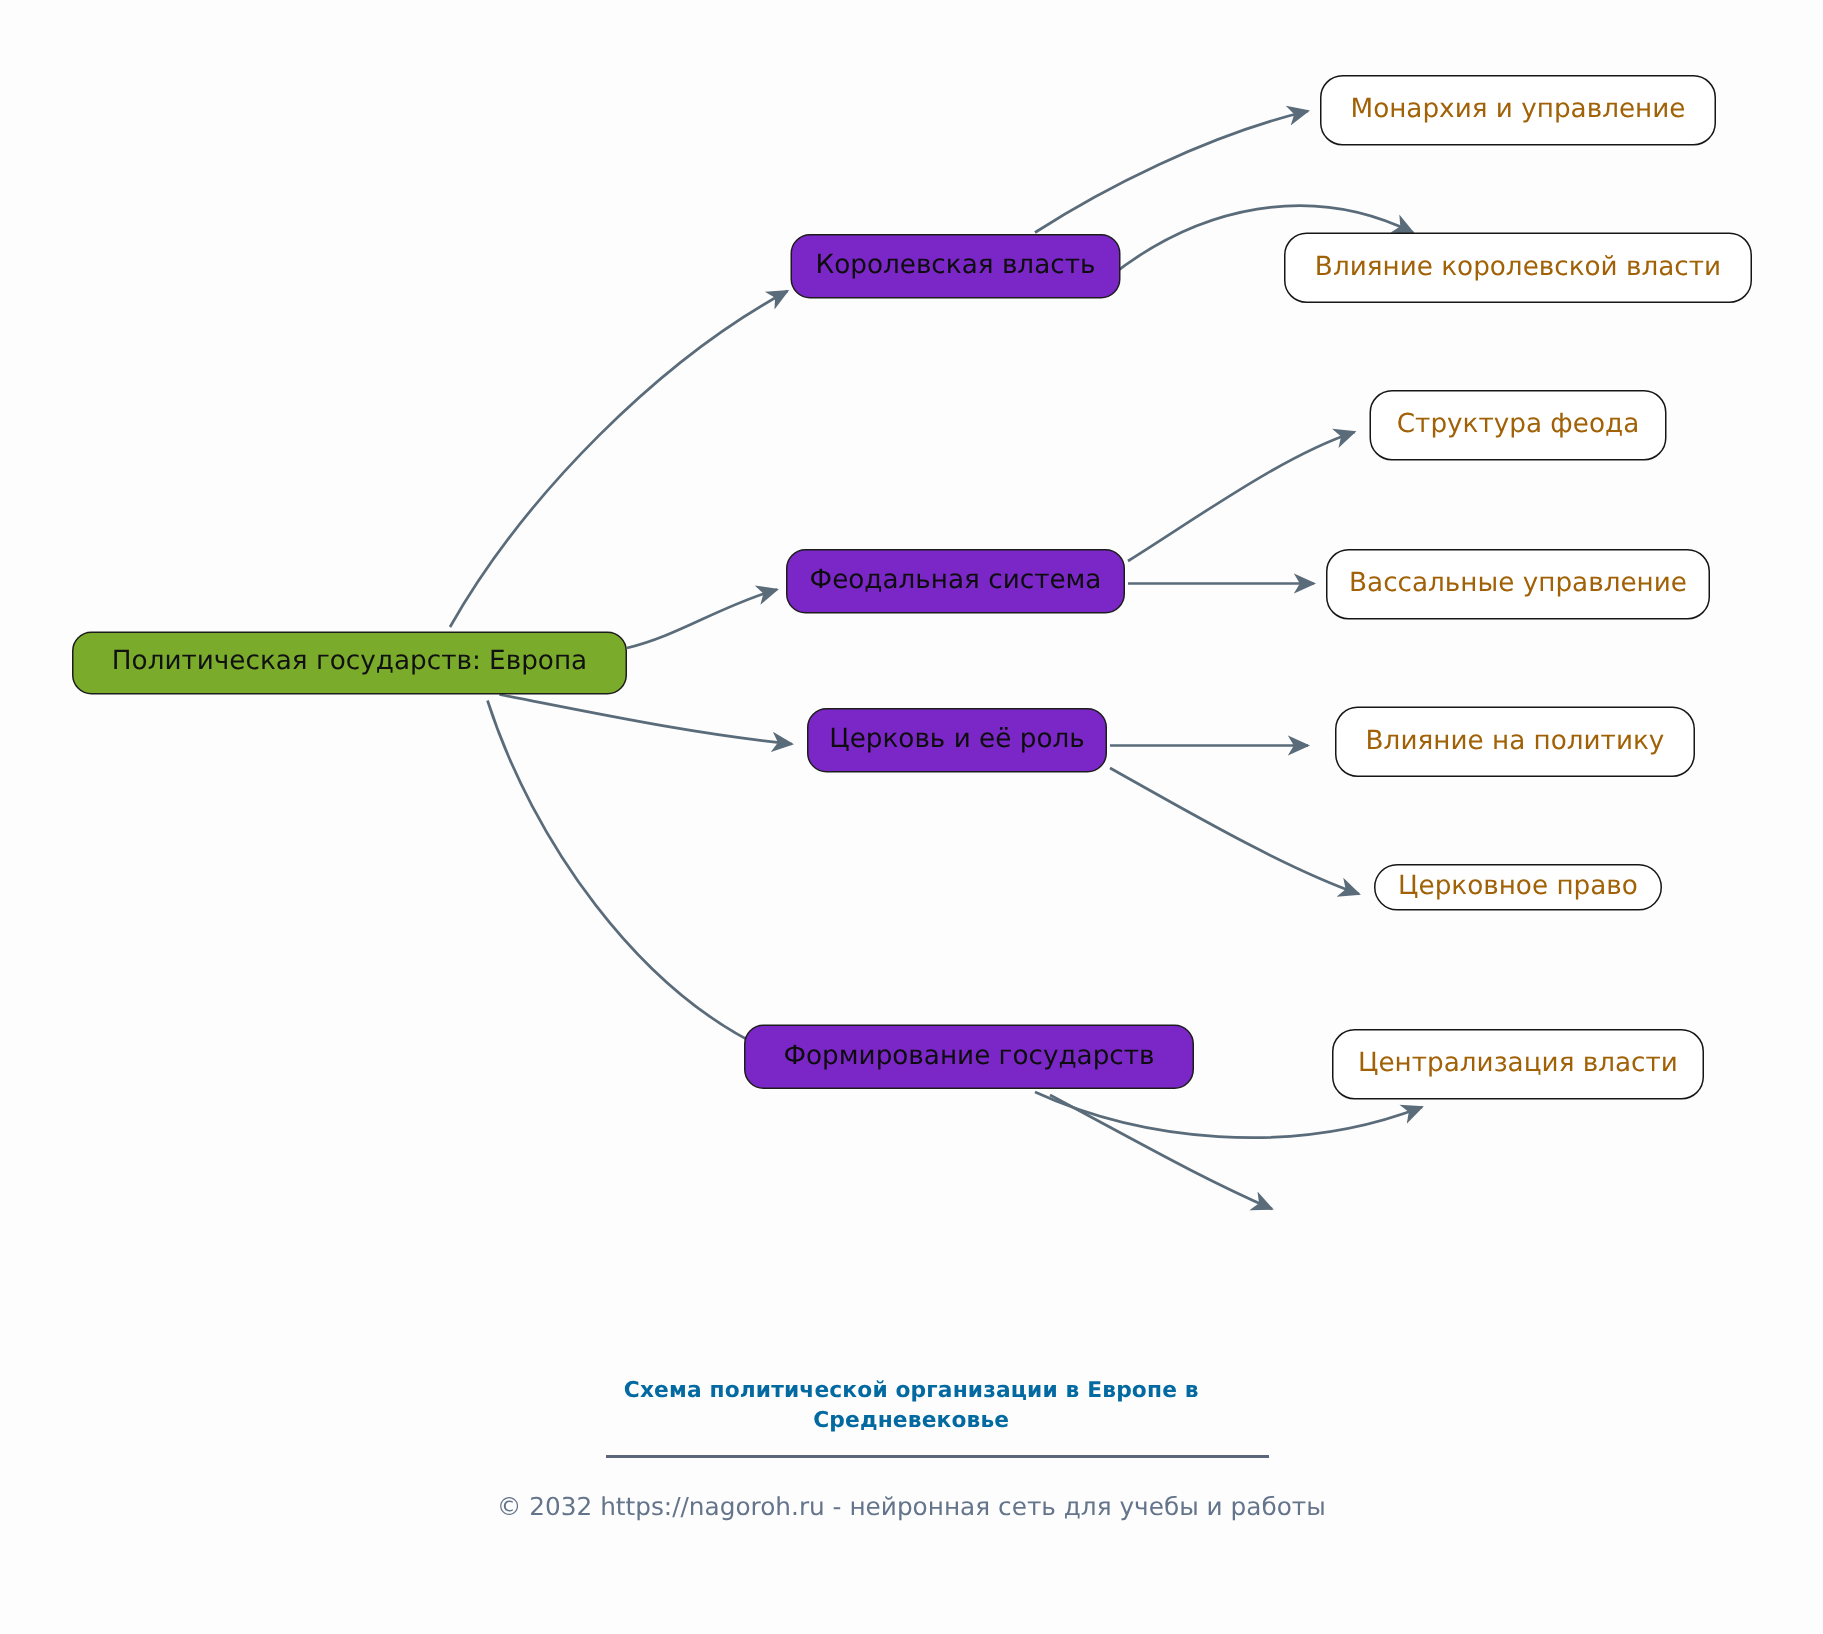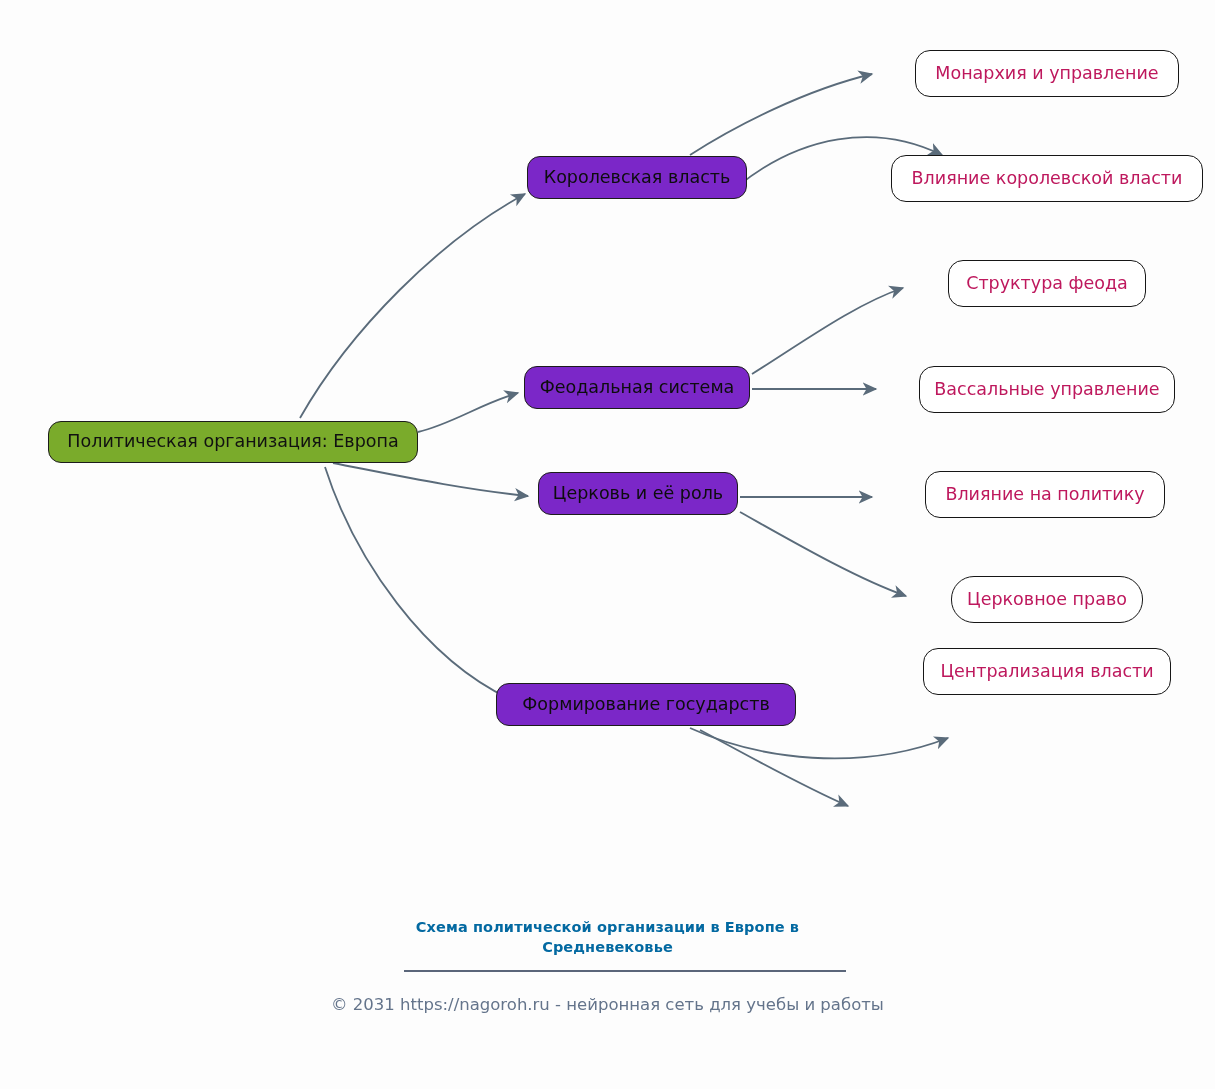--- a/index.html
+++ b/index.html
@@ -45,24 +45,23 @@
     border: 1.6px solid #1c1c1c;
     border-radius: 13px;
     color: #0d0d0d;
     font-size: 17.5px;
     padding: 0 14px;
   }
   .node-leaf {
     background: #ffffff;
     border: 1.7px solid #161616;
     border-radius: 15px;
-    color: #be185d;
+    color: #a16207;
     font-size: 17.5px;
     padding: 4px 14px;
-    margin-left: 35px;
   }
   .footer {
     position: absolute;
     left: 0;
     width: 1215px;
     text-align: center;
   }
   .footer-title {
     top: 918px;
     font-size: 14.5px;
@@ -112,21 +111,21 @@
     <path d="M 752 389 C 800 389 840 389 876 389" fill="none" stroke="#5a6b7a" stroke-width="1.8" marker-end="url(#arrow)"></path>
 
     <path d="M 740 497 C 790 497 835 497 872 497" fill="none" stroke="#5a6b7a" stroke-width="1.8" marker-end="url(#arrow)"></path>
     <path d="M 740 512 C 790 540 855 578 906 596" fill="none" stroke="#5a6b7a" stroke-width="1.8" marker-end="url(#arrow)"></path>
 
     <path d="M 690 728 C 760 760 860 772 948 738" fill="none" stroke="#5a6b7a" stroke-width="1.8" marker-end="url(#arrow)"></path>
     <path d="M 700 730 C 760 762 800 785 848 806" fill="none" stroke="#5a6b7a" stroke-width="1.8" marker-end="url(#arrow)"></path>
   </svg>
 
   <div class="node node-root" style="left:48px; top:421px; width:370px; height:42px;">
-    <span>Политическая организация: Европа</span>
+    <span>Политическая государств: Европа</span>
   </div>
 
   <div class="node node-branch" style="left:527px; top:156px; width:220px; height:43px;text-align:center;">
     <span>Королевская власть</span>
   </div>
 
   <div class="node node-branch" style="left:524px; top:366px; width:226px; height:43px;text-align:right;">
     <span>Феодальная система</span>
   </div>
 
@@ -151,31 +150,31 @@
   </div>
 
   <div class="node node-leaf" style="left:884px; top:366px; width:256px; height:47px;">
     <span>Вассальные управление</span>
   </div>
 
   <div class="node node-leaf" style="left:890px; top:471px; width:240px; height:47px;">
     <span>Влияние на политику</span>
   </div>
 
-  <div class="node node-leaf" style="left:916px; top:576px; width:192px; height:47px;border-radius:23px;">
+  <div class="node node-leaf" style="left:916px; top:576px; width:192px; height:31px;border-radius:23px;">
     <span>Церковное право</span>
   </div>
 
-  <div class="node node-leaf" style="left:888px; top:648px; width:248px; height:47px;">
+  <div class="node node-leaf" style="left:888px; top:686px; width:248px; height:47px;">
     <span>Централизация власти</span>
   </div>
 
 
   <div class="footer footer-title">
     <span class="ft-line">Схема политической организации в Европе в</span>
     <span class="ft-line">Средневековье</span>
   </div>
 
   <div class="footer-rule"></div>
 
-  <div class="footer footer-copy">© 2031 https://nagoroh.ru - нейронная сеть для учебы и работы</div>
+  <div class="footer footer-copy">© 2032 https://nagoroh.ru - нейронная сеть для учебы и работы</div>
 
 </div>
 
 </body></html>

